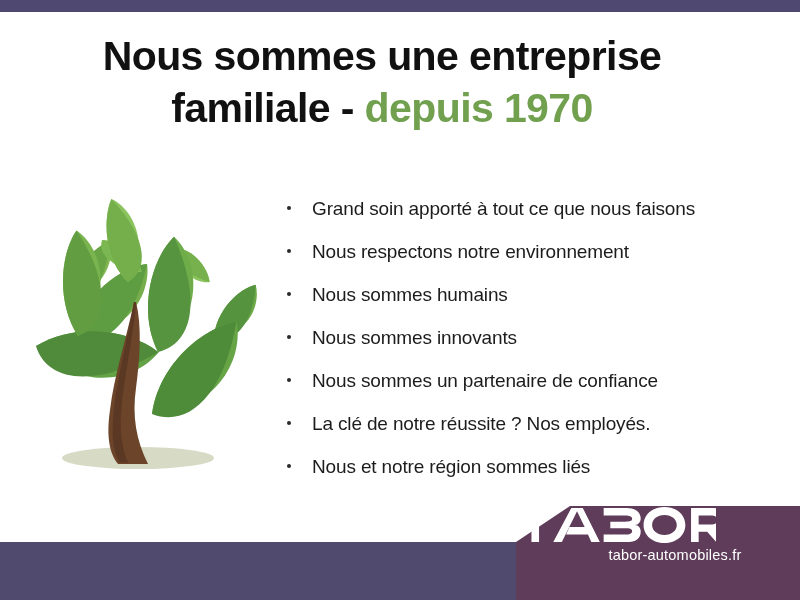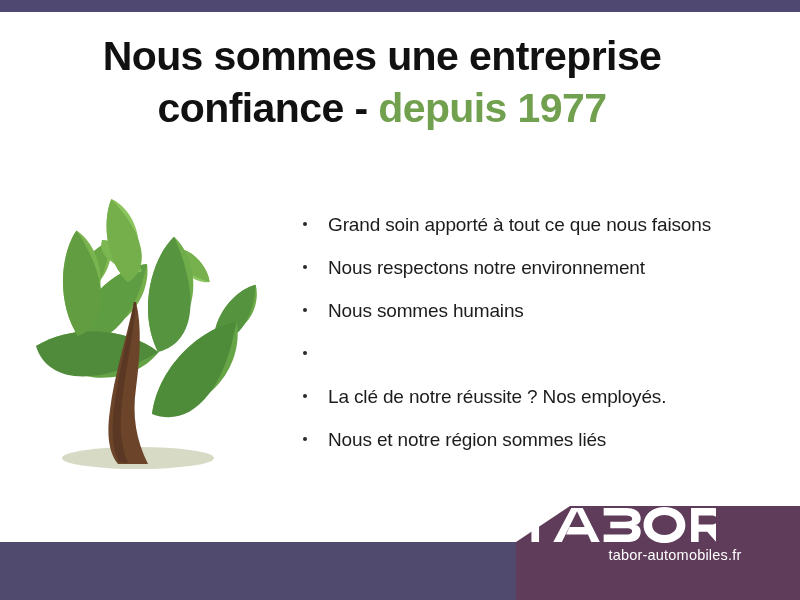--- a/index.html
+++ b/index.html
@@ -58,21 +58,21 @@
   .heading .accent {
     color: #71a04f;
   }
 
   
   .bullets {
     position: absolute;
     top: 192px;
     left: 284px;
     width: 480px;
-    margin: 16px;
+    margin: 0;
     padding: 0;
     list-style: none;
   }
   .bullets li {
     position: relative;
     height: 43px;
     line-height: 33px;
     padding-left: 28px;
     font-size: 19px;
     color: #1c1c1c;
@@ -137,22 +137,22 @@
 </head>
 <body>
 
 <div id="slide">
 
   <div class="band band-top"></div>
 
   <div class="heading">
     <span>Nous sommes une entreprise</span>
     <span class="line2">
-      <span>confiance -</span>
-      <span class="accent">depuis 1977</span>
+      <span>familiale -</span>
+      <span class="accent">depuis 1970</span>
     </span>
   </div>
 
   <div class="tree">
     <svg viewBox="0 0 258 306" width="258" height="306" xmlns="http://www.w3.org/2000/svg">
       <defs>
         
       </defs>
 
       <ellipse cx="120" cy="272" rx="76" ry="11" fill="#d7dac4"></ellipse>
@@ -222,20 +222,25 @@
     <li>
       <span class="dot"></span>
       <span>Nous respectons notre environnement</span>
     </li>
     <li>
       <span class="dot"></span>
       <span>Nous sommes humains</span>
     </li>
     <li>
       <span class="dot"></span>
+      <span>Nous sommes innovants</span>
+    </li>
+    <li>
+      <span class="dot"></span>
+      <span>Nous sommes un partenaire de confiance</span>
     </li>
     <li>
       <span class="dot"></span>
       <span>La clé de notre réussite ? Nos employés.</span>
     </li>
     <li>
       <span class="dot"></span>
       <span>Nous et notre région sommes liés</span>
     </li>
   </ul>

